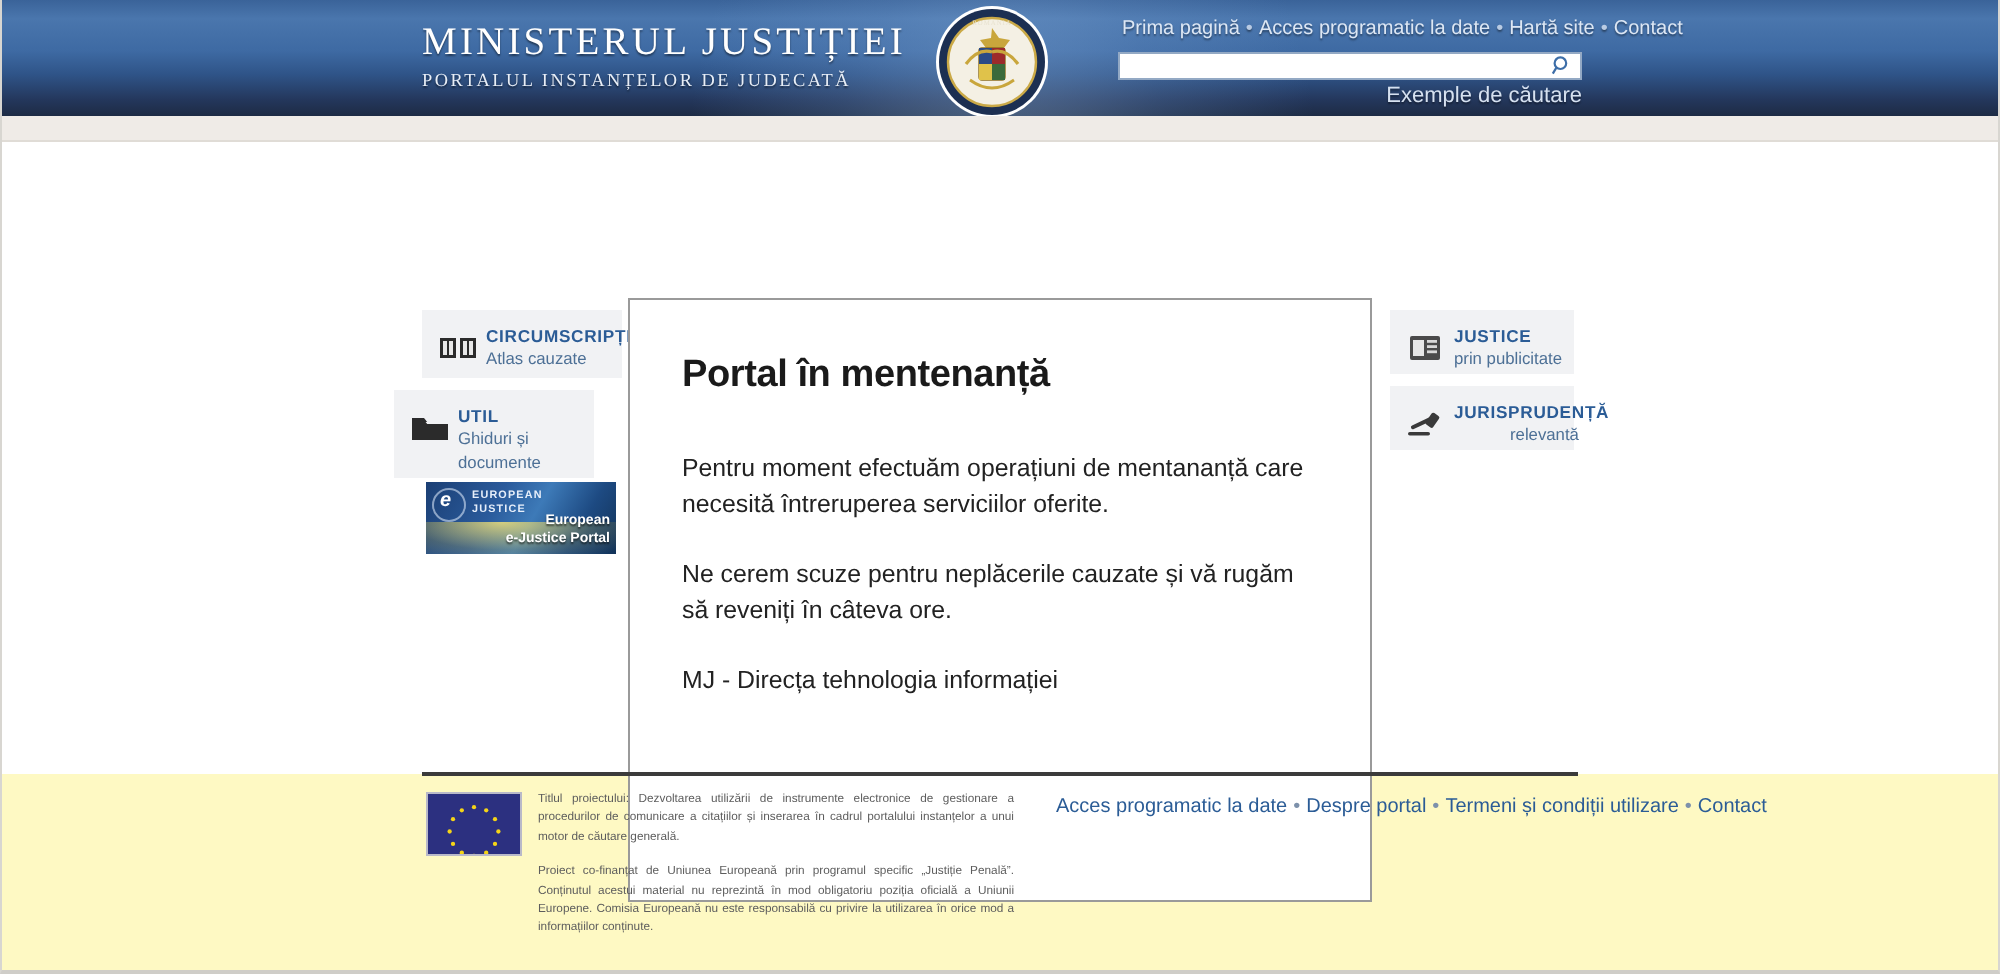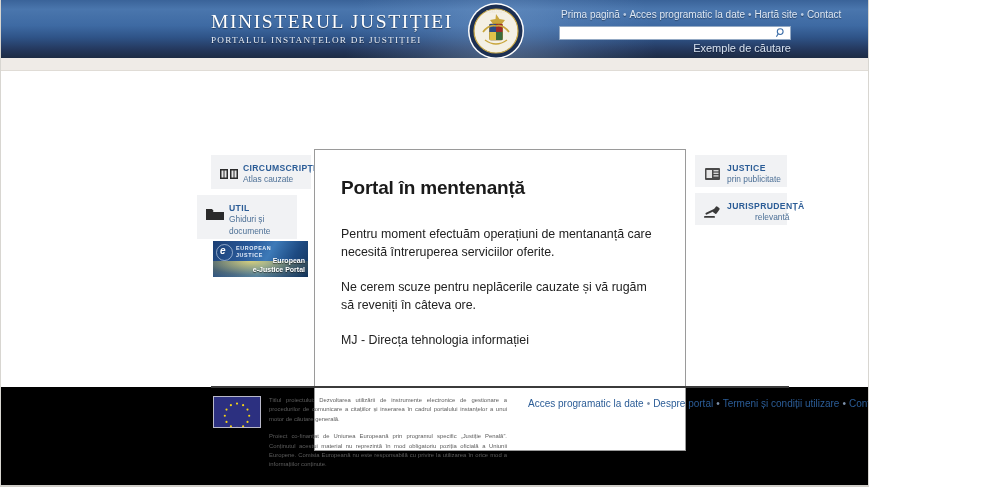--- a/index.html
+++ b/index.html
@@ -9,23 +9,23 @@
   }
   body {
     width: 1000px;
     height: 487px;
     overflow: hidden;
     font-family: "Liberation Sans", sans-serif;
     color: #333;
   }
   .page {
     position: relative;
-    width: 869px;
+    width: 1000px;
     height: 487px;
-    background: #000000;
+    background: #fef9c3;
     box-sizing: border-box;
     border-left: 1px solid #d8d6d1;
     border-right: 1px solid #d8d6d1;
     border-bottom: 2px solid #cfcdc8;
     overflow: hidden;
   }
 
   
   .header {
     position: relative;
@@ -306,21 +306,21 @@
 </head>
 <body>
 
 <div class="page">
 
   <div class="header">
     <div class="header-rays"></div>
 
     <div class="brand">
       <div class="brand-title">MINISTERUL JUSTIȚIEI</div>
-      <div class="brand-sub">PORTALUL INSTANȚELOR DE JUSTIȚIEI</div>
+      <div class="brand-sub">PORTALUL INSTANȚELOR DE JUDECATĂ</div>
     </div>
 
     <svg class="seal" viewBox="0 0 58 58">
       <circle cx="29" cy="29" r="28" fill="#ffffff"></circle>
       <circle cx="29" cy="29" r="26.5" fill="#1c2f52"></circle>
       <circle cx="29" cy="29" r="22" fill="#f4f0e4"></circle>
       <circle cx="29" cy="29" r="22" fill="none" stroke="#caa947" stroke-width="1.2"></circle>
       <path d="M29 12 l3.5 5 5.5 1 -3.2 4.2 0.8 5.4 -5.1 -2.2 -5.1 2.2 0.8 -5.4 -3.2 -4.2 5.5 -1 z" fill="#c9a63c"></path>
       <rect x="22.5" y="22" width="13" height="16" rx="1.5" fill="#b8912f" stroke="#8d6d1f" stroke-width="0.7"></rect>
       <rect x="22.5" y="22" width="6.5" height="8" fill="#2a4a86"></rect>

